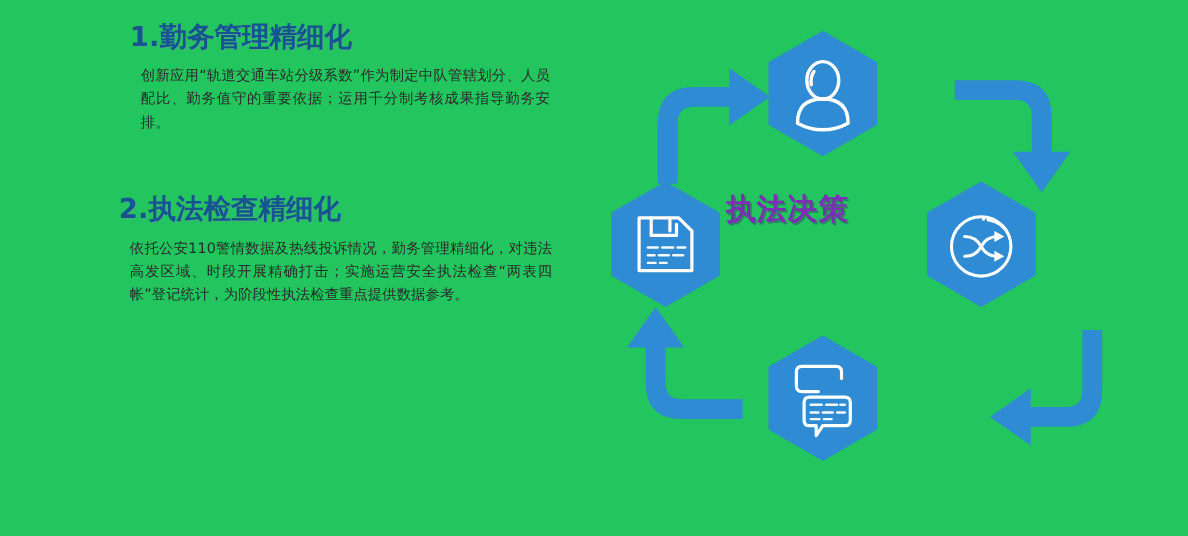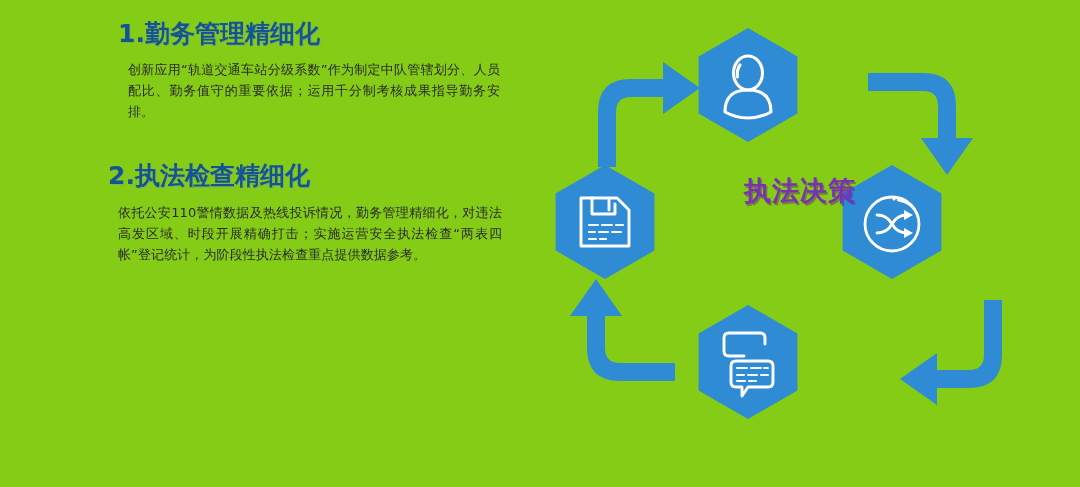--- a/index.html
+++ b/index.html
@@ -6,31 +6,31 @@
   body{
     width:1080px;height:487px;
     background:#f8f8f8;
     font-family:"DejaVu Sans","Liberation Sans",sans-serif;
     overflow:hidden;
     position:relative;
   }
   #slide{
     position:absolute;inset:0;
     width:1080px;height:487px;
-    background:#84cc16;
+    background:#22c55e;
   }
 
   
   .text-col{
     position:absolute;
     left:118px; top:18px;
     width:400px;
   }
   .section{ margin-bottom:18px; }
-  .section.two{ margin-top:38px; }
+  .section.two{ margin-top:52px; }
 
   .sec-heading{
     font-size:25px;
     font-weight:700;
     color:#14558f;
     letter-spacing:0px;
     line-height:1.25;
     margin:0 0 10px 0;
     text-shadow:1px 1px 0 rgba(120,150,180,.45);
     white-space:nowrap;
@@ -64,21 +64,21 @@
     position:absolute;
     left:0; top:0;
     width:560px; height:487px;
     pointer-events:none;
   }
   .center-label .ct{
     position:absolute;
     left:140px;
     top:174px;
     width:280px;
-    text-align:center;
+    text-align:left;
     font-size:27px;
     font-weight:700;
     line-height:1.28;
     color:#7b2fb5;
     text-shadow:1.5px 1.5px 0 rgba(80,20,120,.40);
     letter-spacing:1px;
     white-space:nowrap;
   }
 </style>
 </head>

